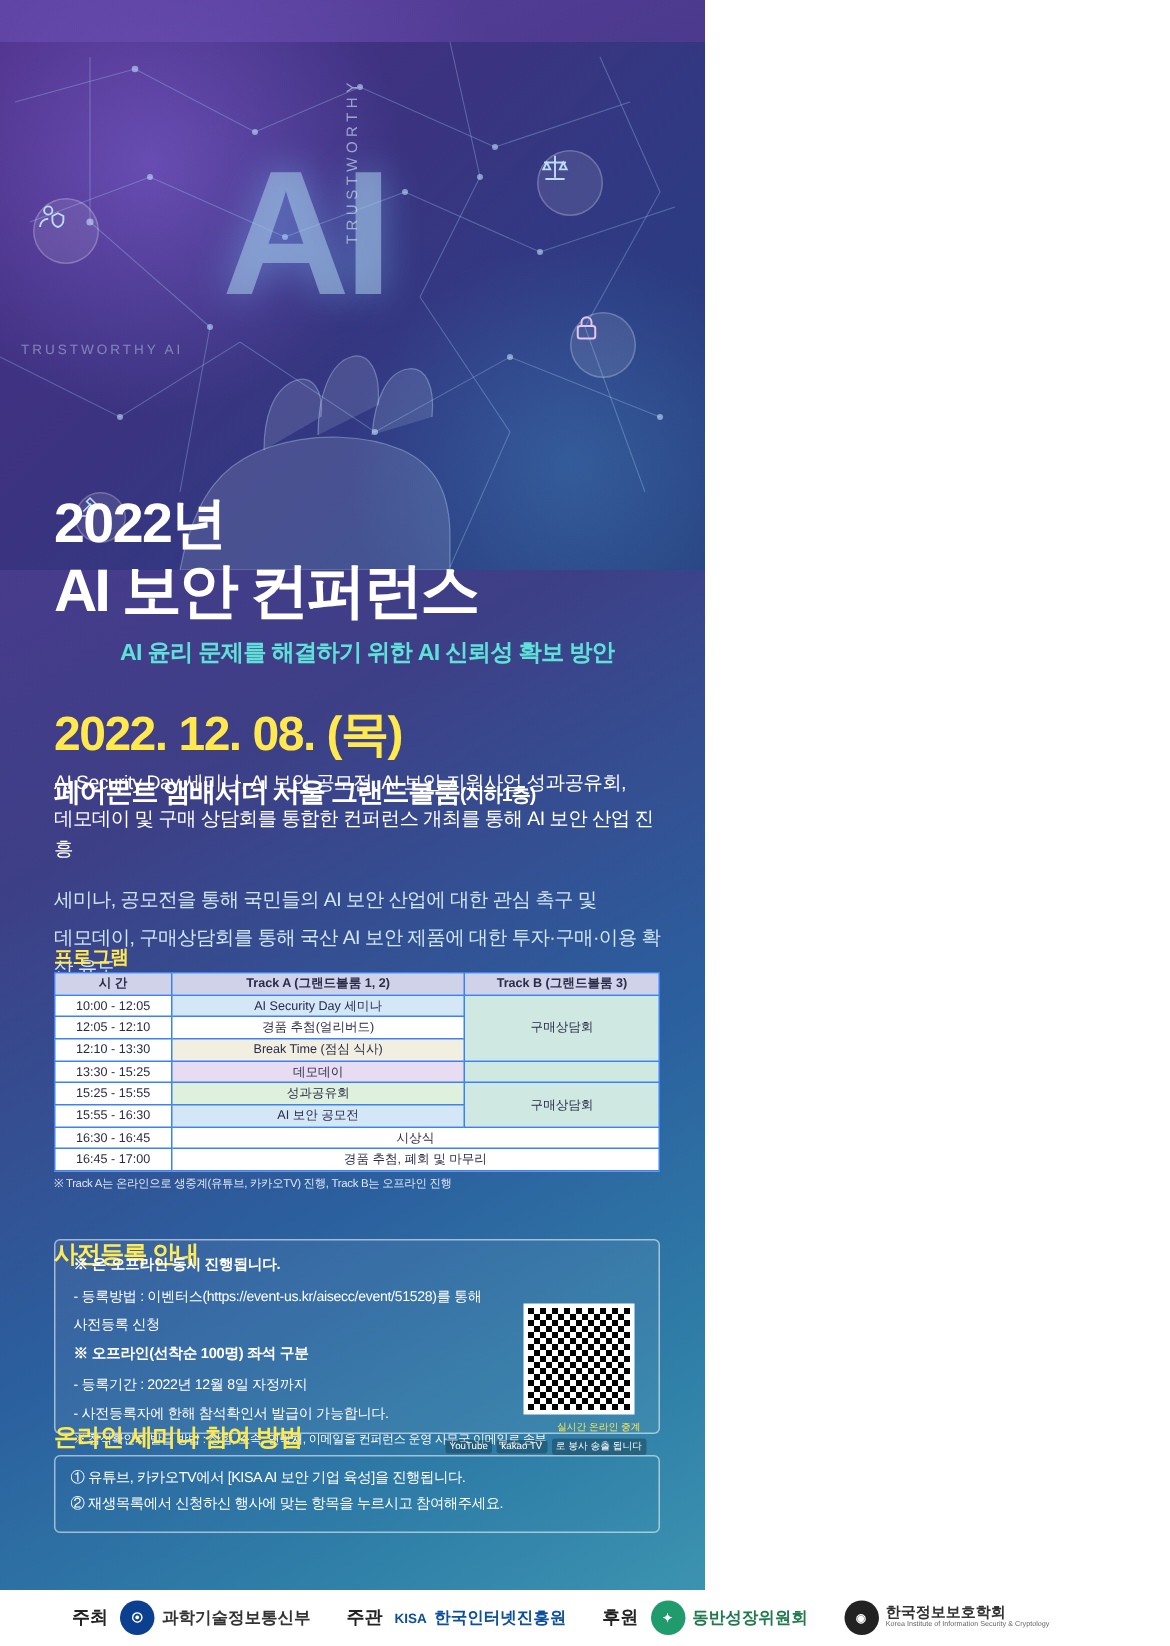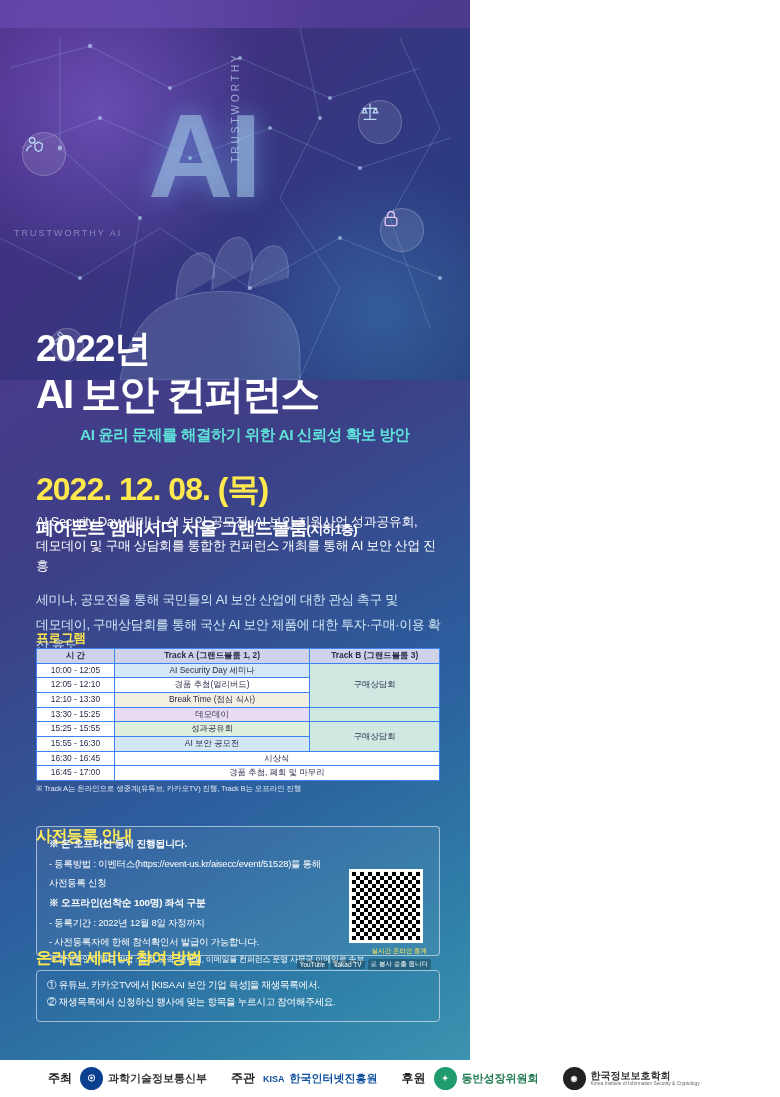--- a/index.html
+++ b/index.html
@@ -290,21 +290,21 @@
       <div class="qr-cap">실시간 온라인 중계</div>
       <div class="sns">
         <span>YouTube</span>
         <span>kakao TV</span>
         <span>로 봉사 송출 됩니다</span>
       </div>
     </div>
 
     <div class="sec-h" style="left:36px;top:948px">온라인 세미나 참여 방법</div>
     <div class="online-box">
-      <p>① 유튜브, 카카오TV에서 [KISA AI 보안 기업 육성]을 재생목록에서.</p>
+      <p>① 유튜브, 카카오TV에서 [KISA AI 보안 기업 육성]을 진행됩니다.</p>
       <p>② 재생목록에서 신청하신 행사에 맞는 항목을 누르시고 참여해주세요.</p>
     </div>
   </div>
 
   <div class="right">
 
     
 
     
     

